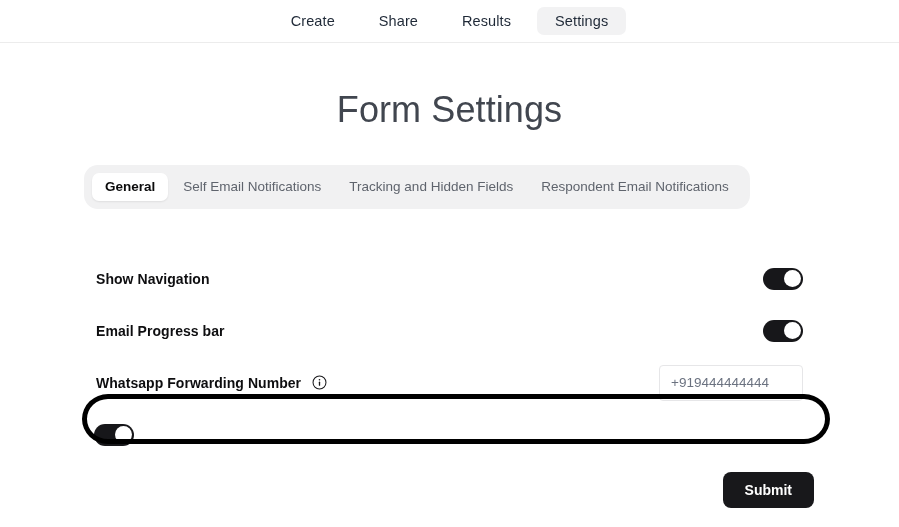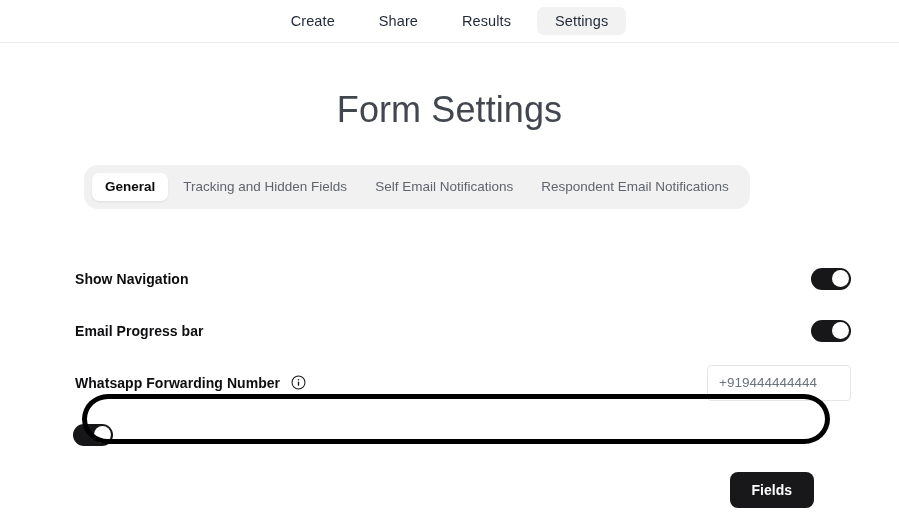--- a/index.html
+++ b/index.html
@@ -78,22 +78,21 @@
     background: #ffffff;
     color: #0b0b0c;
     font-weight: 700;
     box-shadow: 0 1px 2px rgba(0,0,0,0.08);
   }
 
   
   .settings {
     position: relative;
     margin-top: 44px;
-    padding: 0 48px;
-    margin-left: 27px;
+    padding: 0 96px;
   }
   .row {
     display: flex;
     align-items: center;
     justify-content: space-between;
     height: 52px;
     position: relative;
   }
   .row-label {
     font-size: 14px;
@@ -191,22 +190,22 @@
   <div class="nav-item">Share</div>
   <div class="nav-item">Results</div>
   <div class="nav-item active">Settings</div>
 </div>
 
 <h1 class="page-title">Form Settings</h1>
 
 <div class="tabs-wrap">
   <div class="tabs">
     <div class="tab active">General</div>
+    <div class="tab">Self Email Notifications</div>
     <div class="tab">Tracking and Hidden Fields</div>
-    <div class="tab">Self Email Notifications</div>
     <div class="tab">Respondent Email Notifications</div>
   </div>
 </div>
 
 <div class="settings">
 
   <div class="row">
     <div class="row-label">Show Navigation</div>
     <div class="toggle">
       <div class="knob"></div>
@@ -238,14 +237,14 @@
     <div class="toggle">
       <div class="knob"></div>
     </div>
   </div>
 
 </div>
 
 <div class="annotation-ellipse"></div>
 
 <div class="submit-wrap">
-  <button class="submit-btn">Fields</button>
+  <button class="submit-btn">Submit</button>
 </div>
 
 </body></html>

